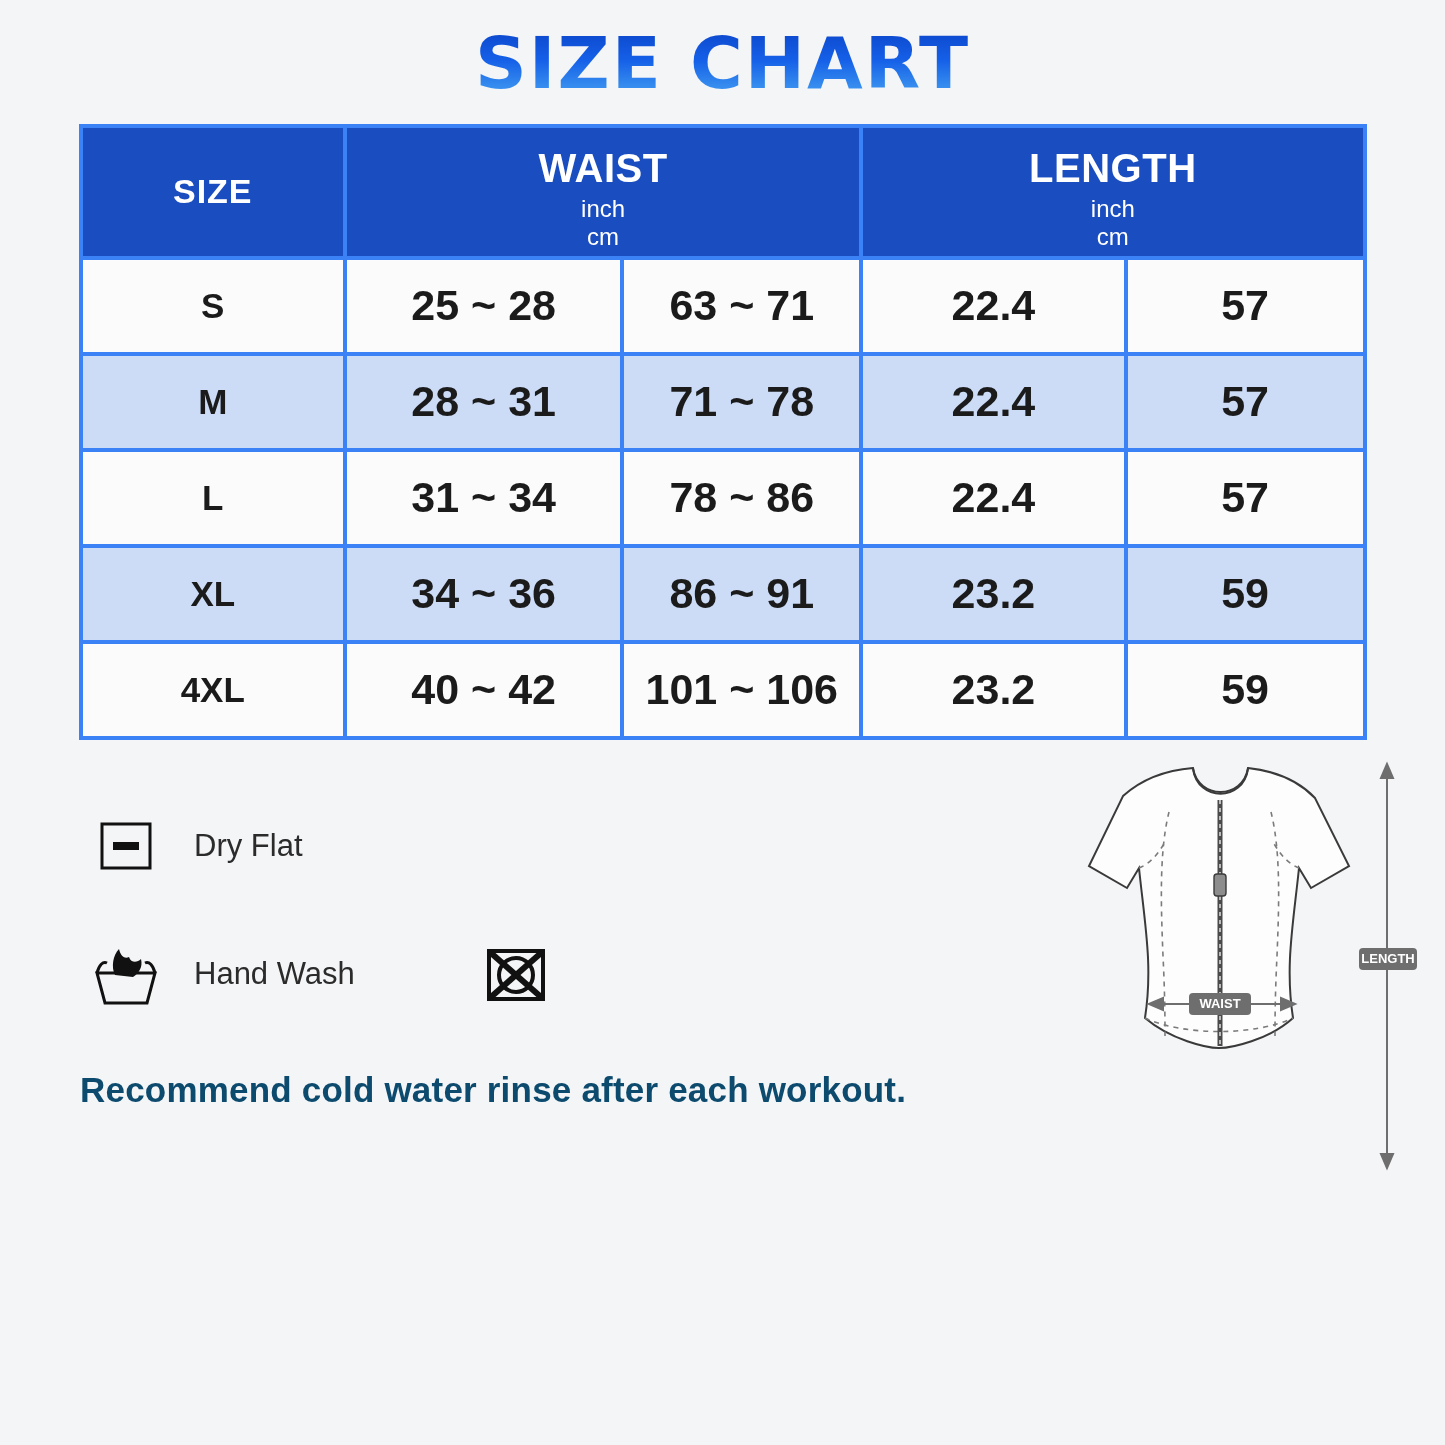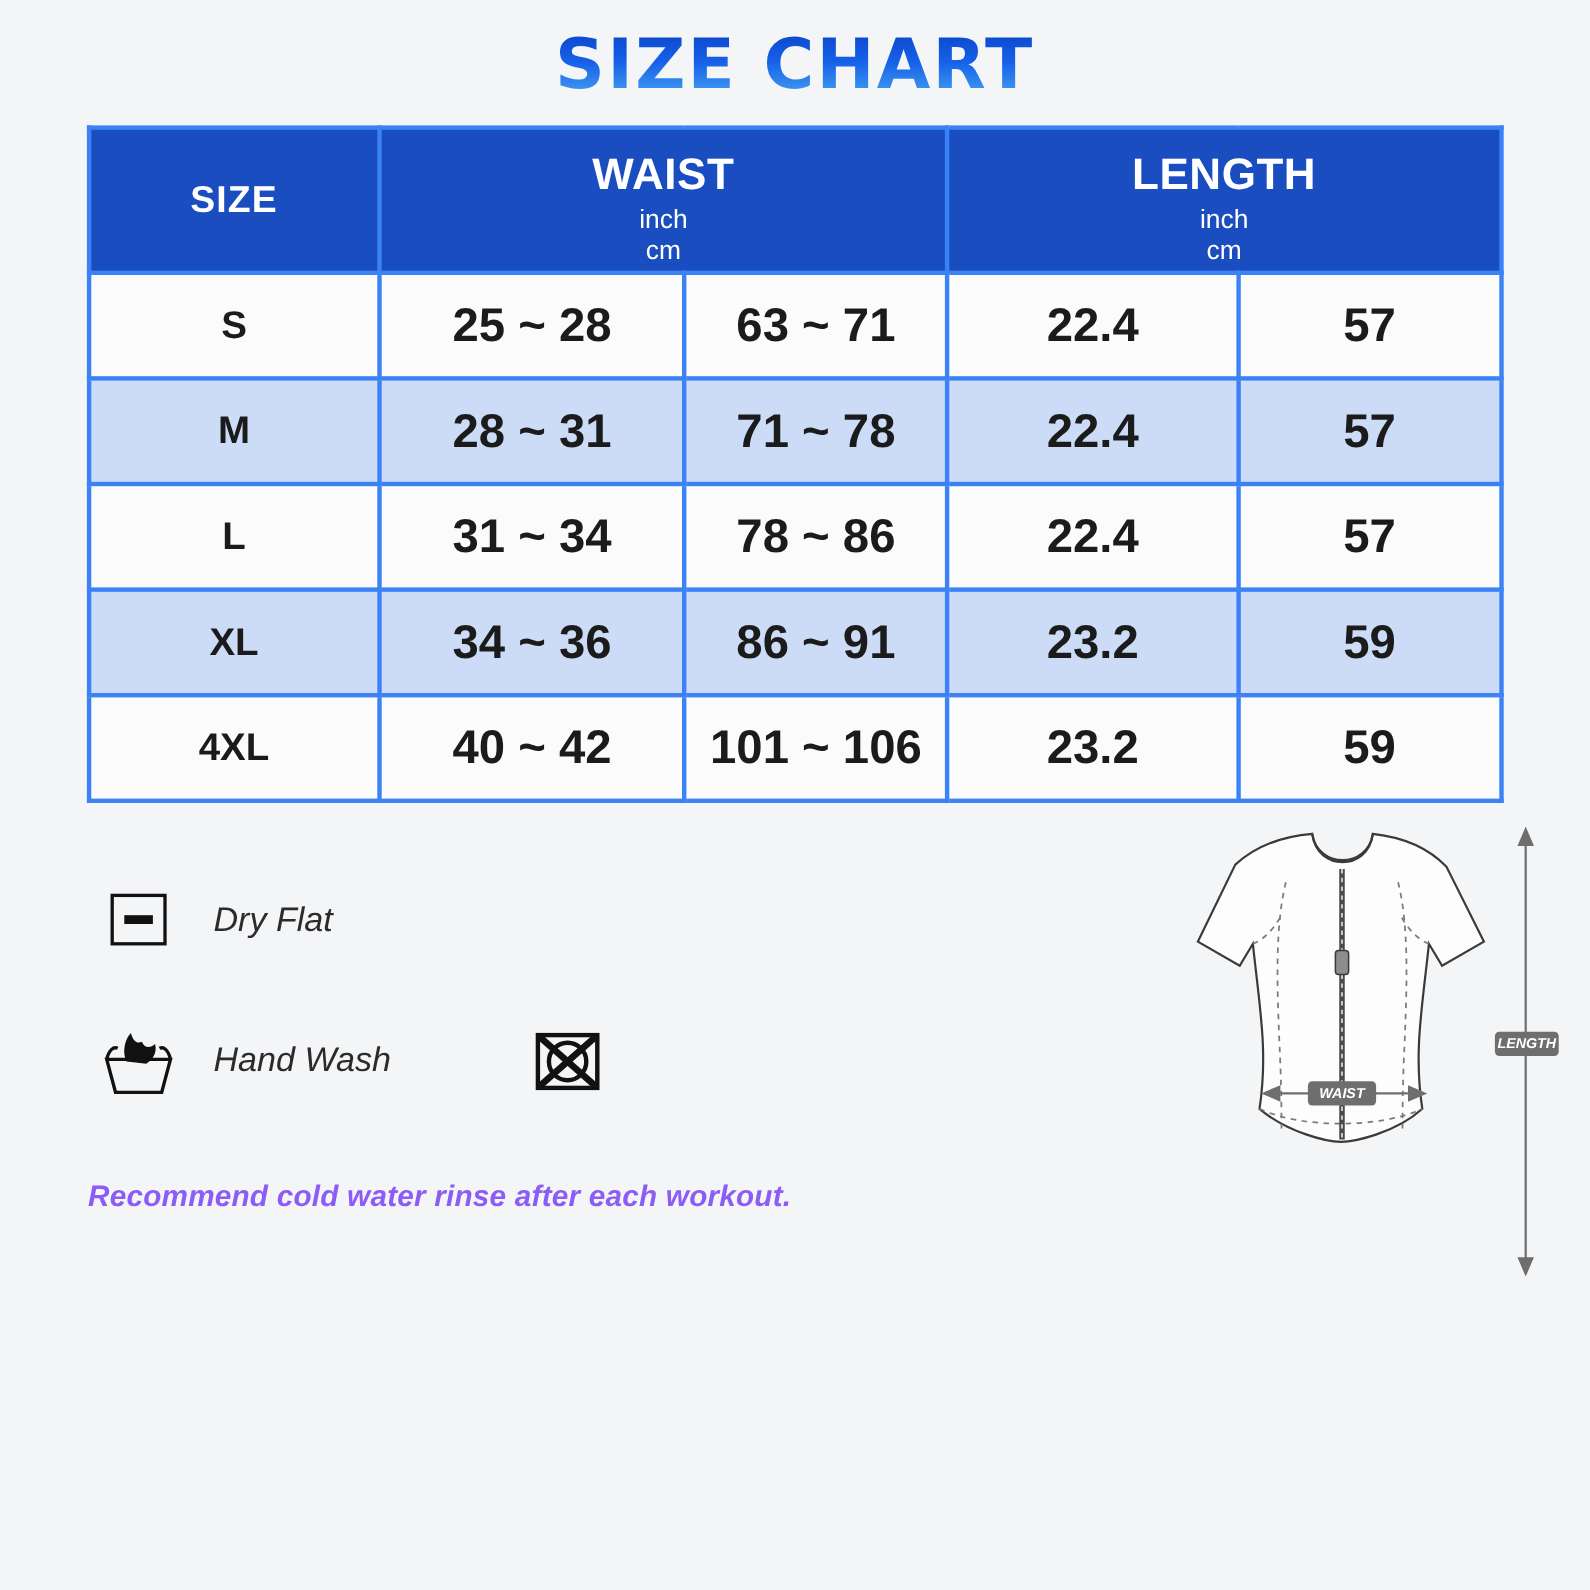--- a/index.html
+++ b/index.html
@@ -17,21 +17,21 @@
   }
 
   
   .title-wrap {
     width: 100%;
     text-align: center;
     padding-top: 26px;
   }
   .title {
     display: inline-block;
-    font-size: 63px;
+    font-size: 72px;
     font-weight: bold;
     letter-spacing: 2px;
     line-height: 1.05;
     background: linear-gradient(180deg, #0b44c8 0%, #1560e8 45%, #4aa7f2 100%);
     -webkit-background-clip: text;
     background-clip: text;
     color: transparent;
     -webkit-text-fill-color: transparent;
     font-family: "DejaVu Sans", sans-serif;
   }
@@ -104,21 +104,20 @@
   col.c-wi   { width: 21.6%; }
   col.c-wc   { width: 18.6%; }
   col.c-li   { width: 20.6%; }
   col.c-lc   { width: 18.6%; }
 
   
   .lower {
     position: relative;
     margin-top: 34px;
     height: 440px;
-    font-style: italic;
   }
   .care {
     position: absolute;
     left: 78px;
     top: 8px;
     width: 880px;
   }
   .care-row {
     display: flex;
     align-items: center;
@@ -139,24 +138,24 @@
   }
   .care-label {
     font-size: 31px;
     color: #2b2b2b;
     margin-left: 20px;
     white-space: nowrap;
   }
   .recommend {
     position: absolute;
     left: 80px;
-    top: 308px;
-    font-size: 27px;
-    font-weight: bold;
-    color: #8b5cf6;
+    top: 296px;
+    font-size: 35px;
+    font-weight: bold;
+    color: #0c4a6e;
     letter-spacing: 0.2px;
   }
 
   
   .garment {
     position: absolute;
     right: 22px;
     top: -18px;
     width: 430px;
     height: 420px;

